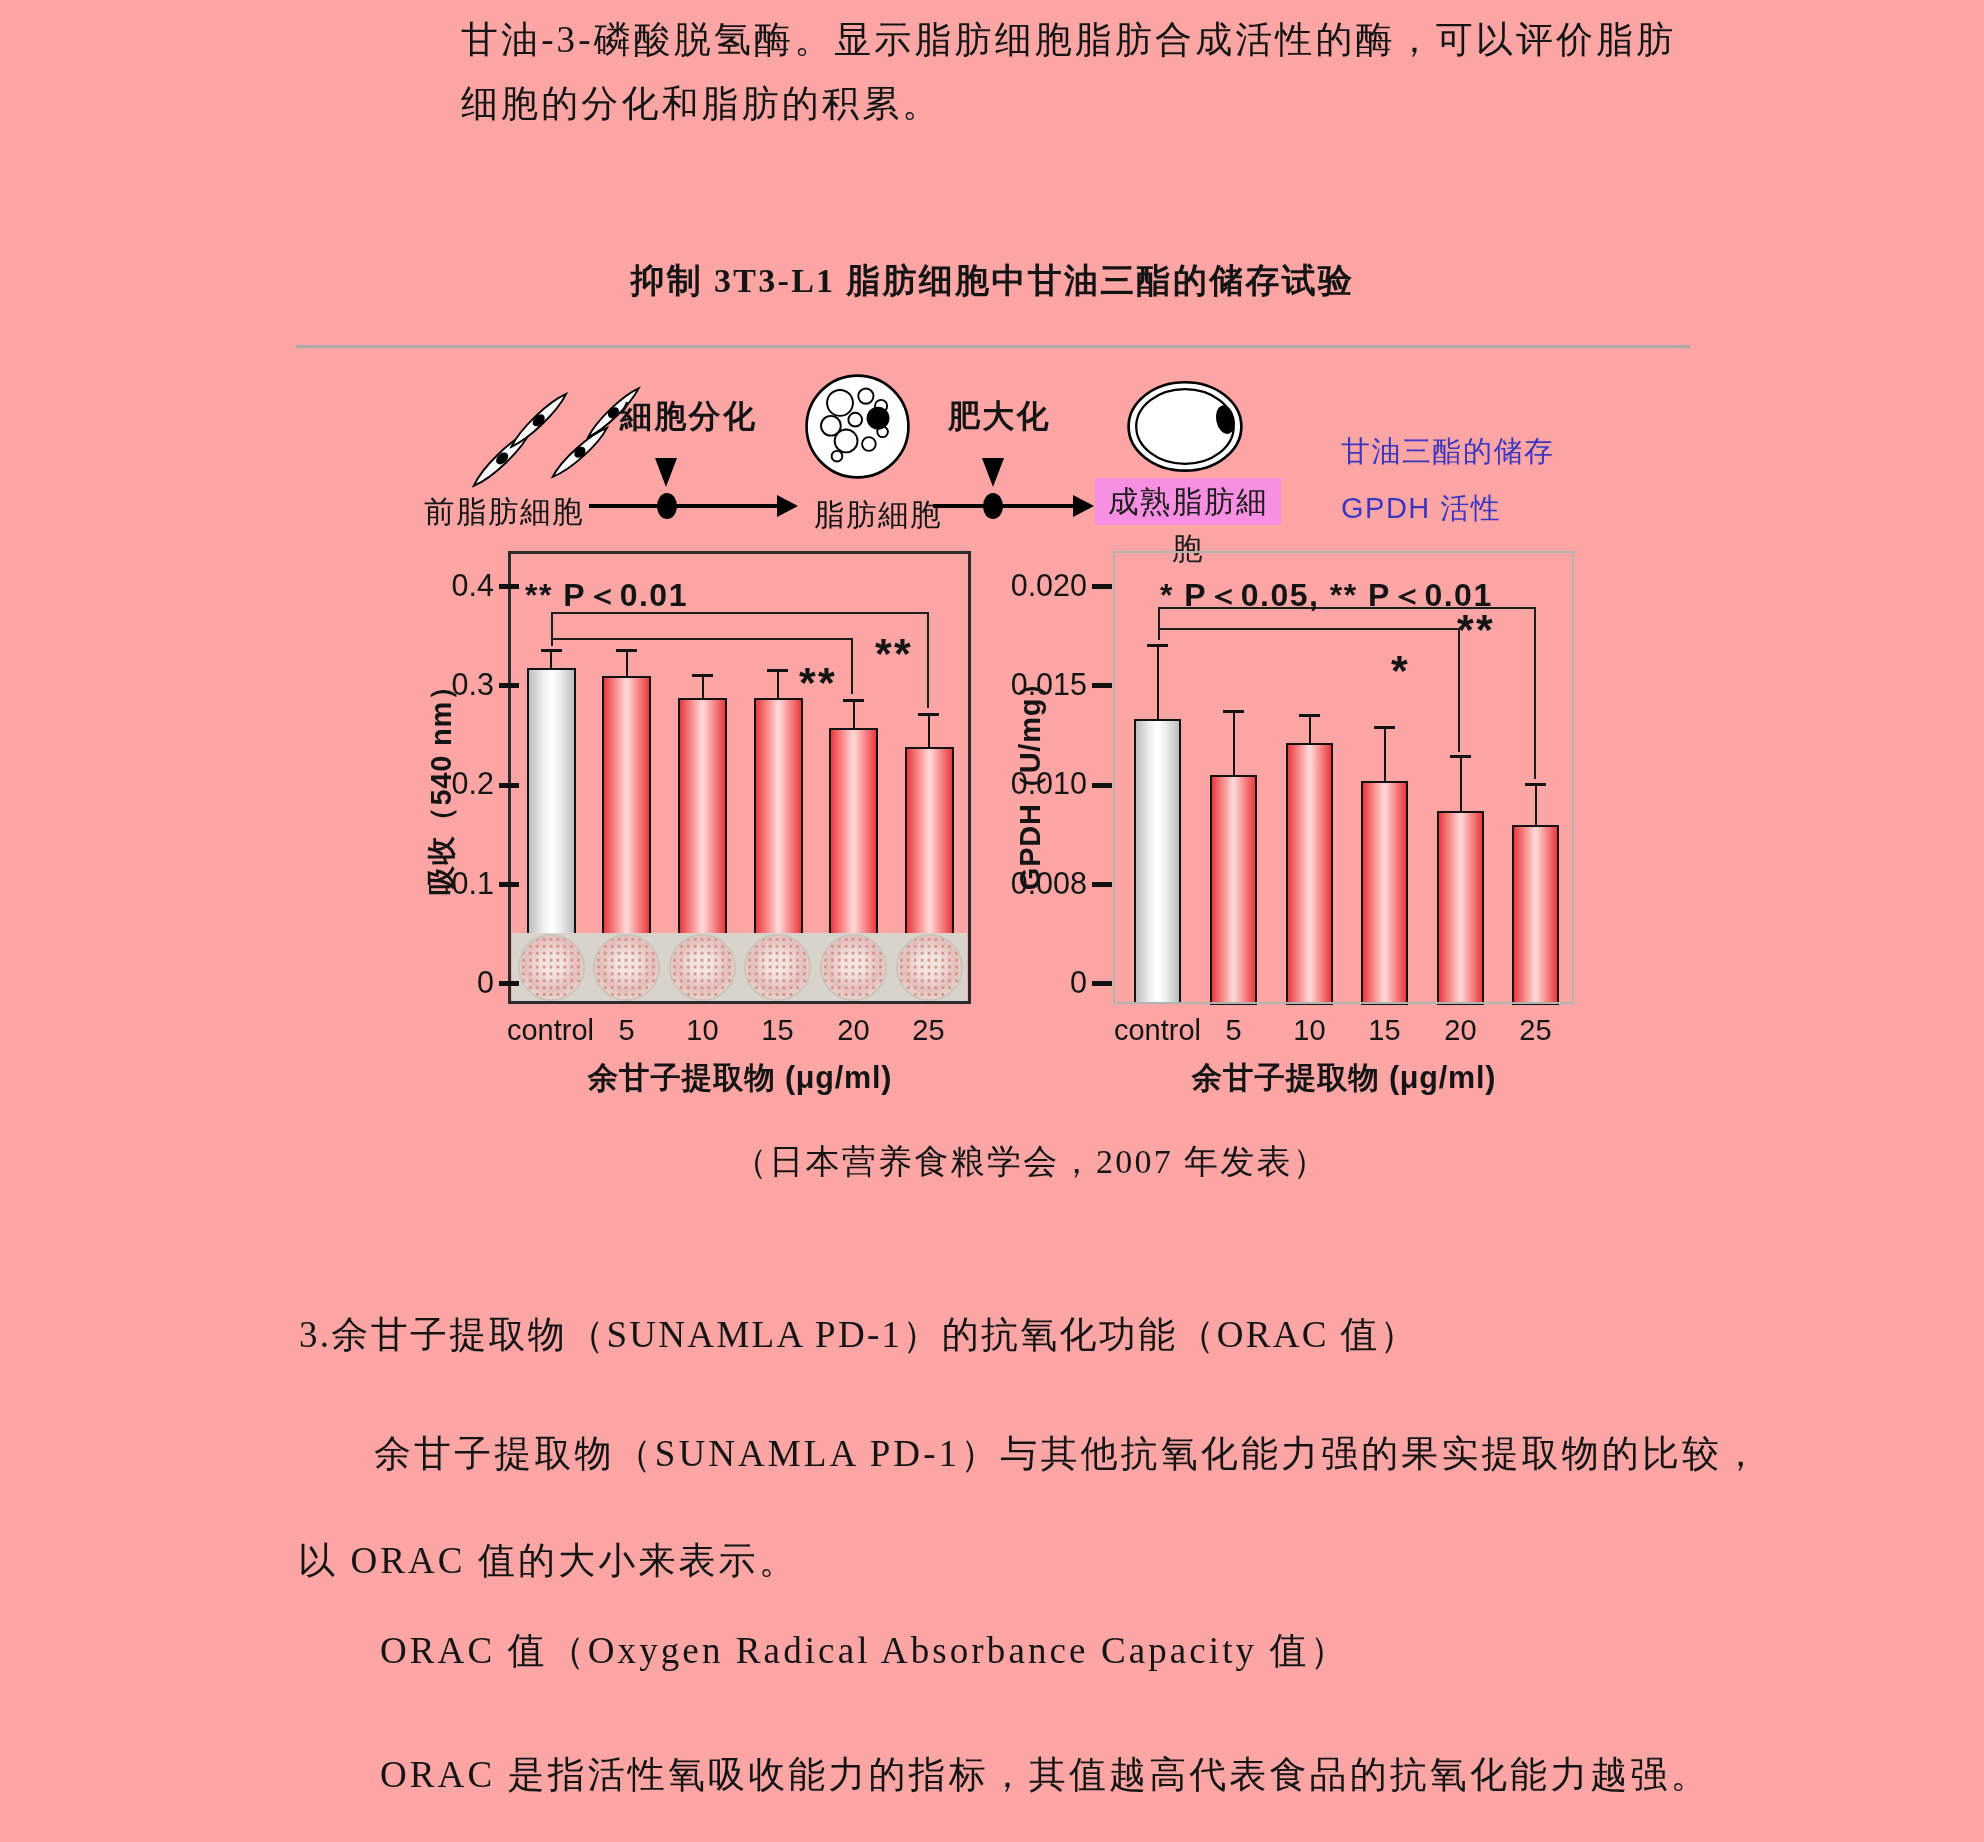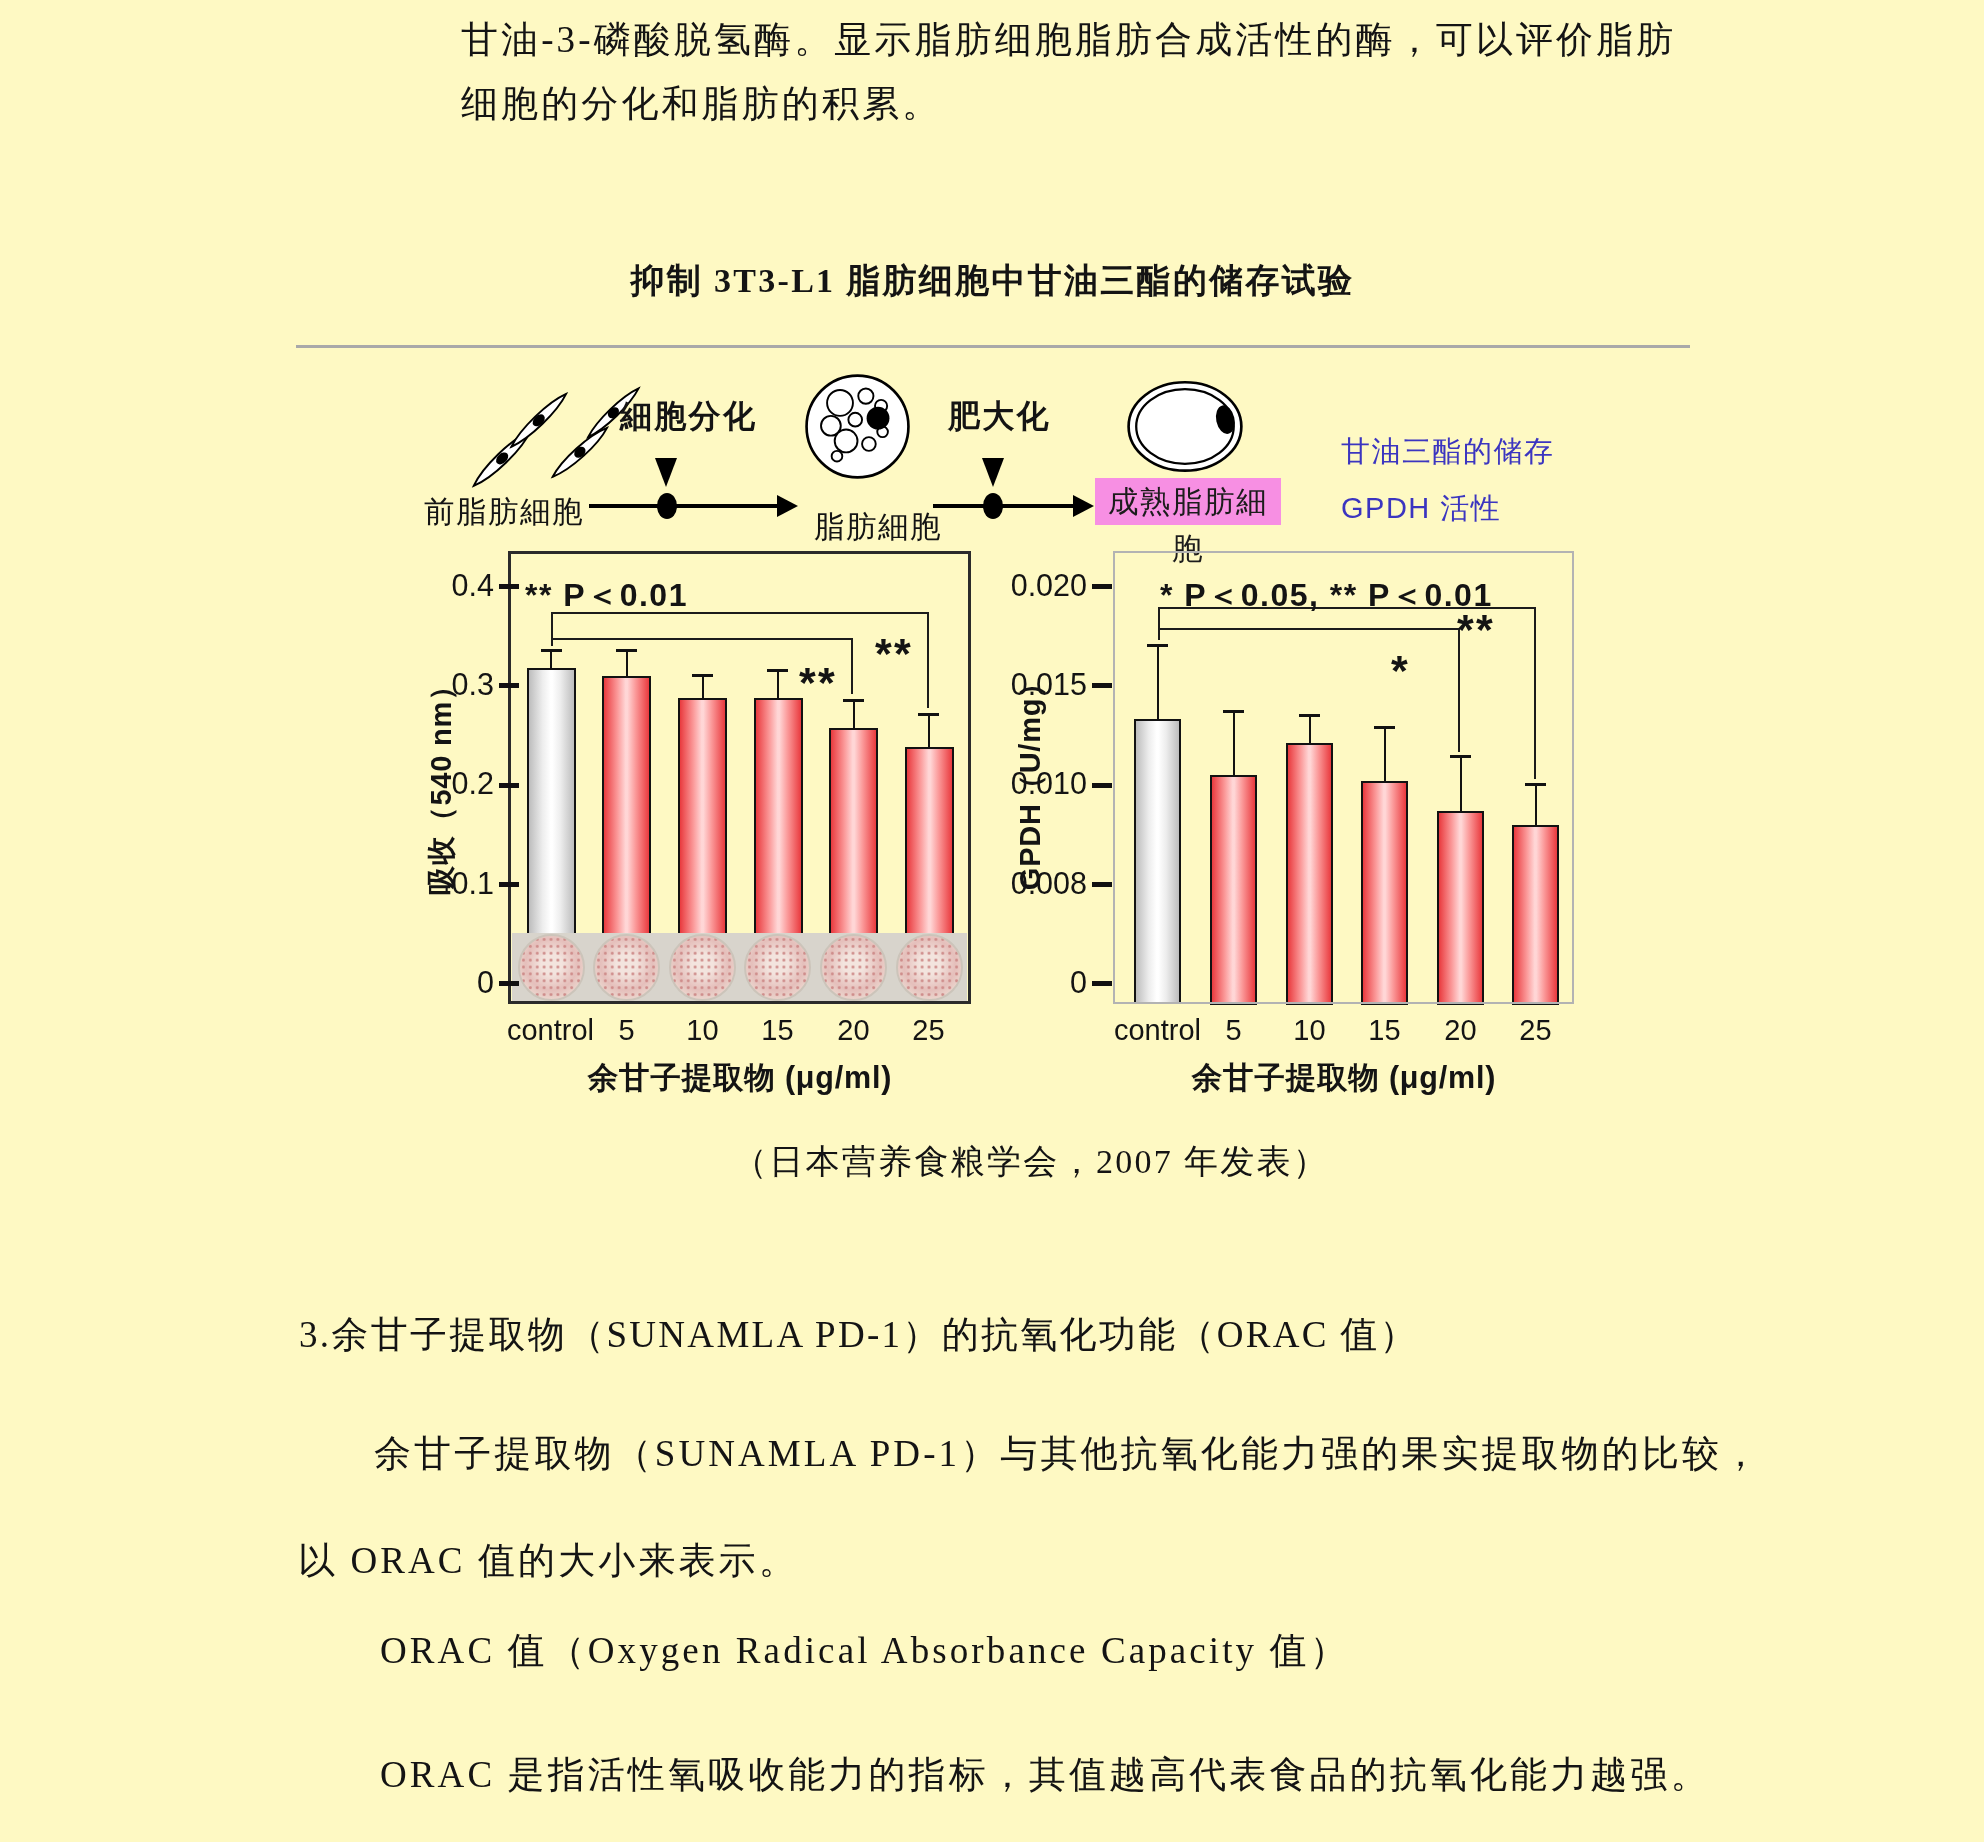--- a/index.html
+++ b/index.html
@@ -1,16 +1,16 @@
 <!DOCTYPE html>
 <html style="font-size:12.2px"><head>
 <meta charset="utf-8">
 <style>
   html,body{margin:0;padding:0;background:#ffffff;}
-  .page{position:relative;width:1985px;height:1843px;background:#fef9c3;overflow:hidden;
+  .page{position:relative;width:1985px;height:1843px;background:#fca5a5;overflow:hidden;
         font-family:"Liberation Serif", serif;color:#141414;}
   .abs{position:absolute;}
   .body-text{font-size:37px;letter-spacing:3.1px;white-space:nowrap;}
   .fig-title{font-size:34px;font-weight:700;letter-spacing:2.3px;text-align:center;}
   .caption{font-size:34px;letter-spacing:2.3px;text-align:center;}
   .heading{font-size:37px;font-weight:400;letter-spacing:2.3px;white-space:nowrap;}
   .sep{background:#a9a9a9;}
   .diag-label{font-size:30.5px;letter-spacing:1.5px;white-space:nowrap;font-family:"Liberation Sans","DejaVu Sans",sans-serif;}
   .diag-step{font-size:32px;font-weight:600;letter-spacing:2.3px;white-space:nowrap;font-family:"Liberation Sans","DejaVu Sans",sans-serif;}
   .blue-label{font-size:29px;font-weight:400;letter-spacing:1.5px;white-space:nowrap;font-family:"Liberation Sans","DejaVu Sans",sans-serif;}
@@ -92,21 +92,21 @@
           <circle cx="104" cy="46" r="8"></circle>
         <circle cx="38" cy="72" r="13"></circle>
           <circle cx="58" cy="92" r="15"></circle>
           <circle cx="88" cy="96" r="9"></circle>
         <circle cx="106" cy="80" r="7"></circle>
           <circle cx="70" cy="64" r="9"></circle>
           <circle cx="46" cy="112" r="7"></circle>
       </g>
       <circle cx="100" cy="62" r="15" fill="#000"></circle>
     </svg>
-    <div class="abs diag-label" style="left:814px;top:495px;margin-top:12px;">脂肪細胞</div>
+    <div class="abs diag-label" style="left:814px;top:495px;">脂肪細胞</div>
 
     <div class="abs diag-step" style="left:948px;top:395px;">肥大化</div>
     <div class="abs arrow-line" style="left:933px;top:504px;width:142px;"></div>
     <div class="abs arrow-head" style="left:1073px;top:495px;"></div>
     <div class="abs inhib-tri" style="left:982px;top:458px;"></div>
     <div class="abs inhib-dot" style="left:983px;top:493px;"></div>
 
     <svg class="abs" style="left:1124px;top:380px;" width="125" height="96" viewBox="0 0 164 126">
       <ellipse cx="80" cy="61" rx="74" ry="58" fill="#fff" stroke="#000" stroke-width="3.5"></ellipse>
       <ellipse cx="80" cy="61" rx="64" ry="49" fill="#fff" stroke="#000" stroke-width="3"></ellipse>

